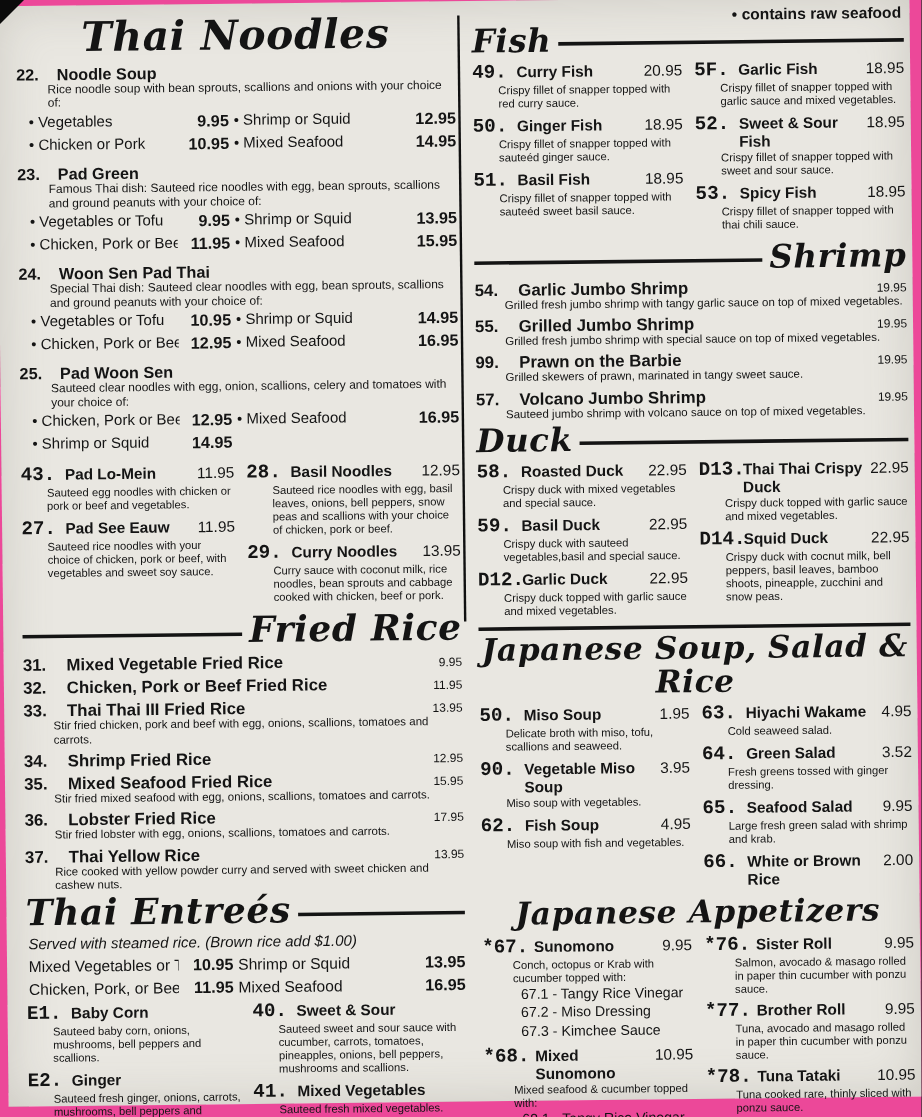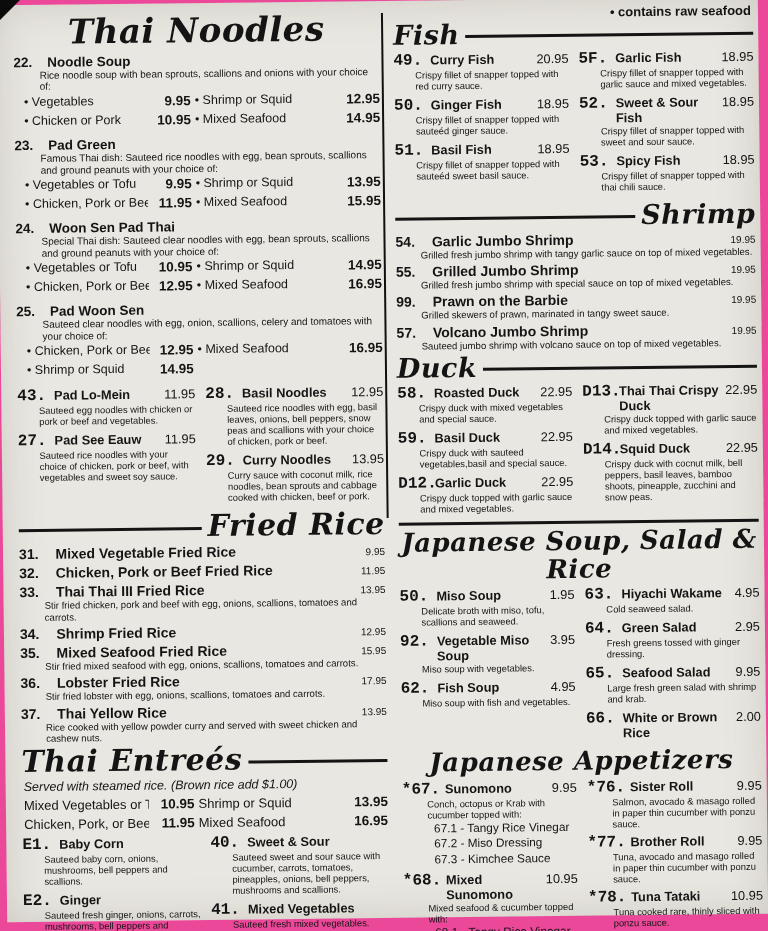--- a/index.html
+++ b/index.html
@@ -460,21 +460,21 @@
             <div class="mi">
               <div class="mi-row">
                 <span class="num">50.</span>
                 <span class="nm">Miso Soup</span>
                 <span class="pr">1.95</span>
               </div>
               <div class="desc">Delicate broth with miso, tofu, scallions and seaweed.</div>
             </div>
             <div class="mi">
               <div class="mi-row">
-                <span class="num">92.</span>
+                <span class="num">90.</span>
                 <span class="nm">Vegetable Miso Soup</span>
                 <span class="pr">3.95</span>
               </div>
               <div class="desc">Miso soup with vegetables.</div>
             </div>
             <div class="mi">
               <div class="mi-row">
                 <span class="num">62.</span>
                 <span class="nm">Fish Soup</span>
                 <span class="pr">4.95</span>
@@ -488,21 +488,21 @@
                 <span class="num">63.</span>
                 <span class="nm">Hiyachi Wakame</span>
                 <span class="pr">4.95</span>
               </div>
               <div class="desc">Cold seaweed salad.</div>
             </div>
             <div class="mi">
               <div class="mi-row">
                 <span class="num">64.</span>
                 <span class="nm">Green Salad</span>
-                <span class="pr">2.95</span>
+                <span class="pr">3.52</span>
               </div>
               <div class="desc">Fresh greens tossed with ginger dressing.</div>
             </div>
             <div class="mi">
               <div class="mi-row">
                 <span class="num">65.</span>
                 <span class="nm">Seafood Salad</span>
                 <span class="pr">9.95</span>
               </div>
               <div class="desc">Large fresh green salad with shrimp and krab.</div>

